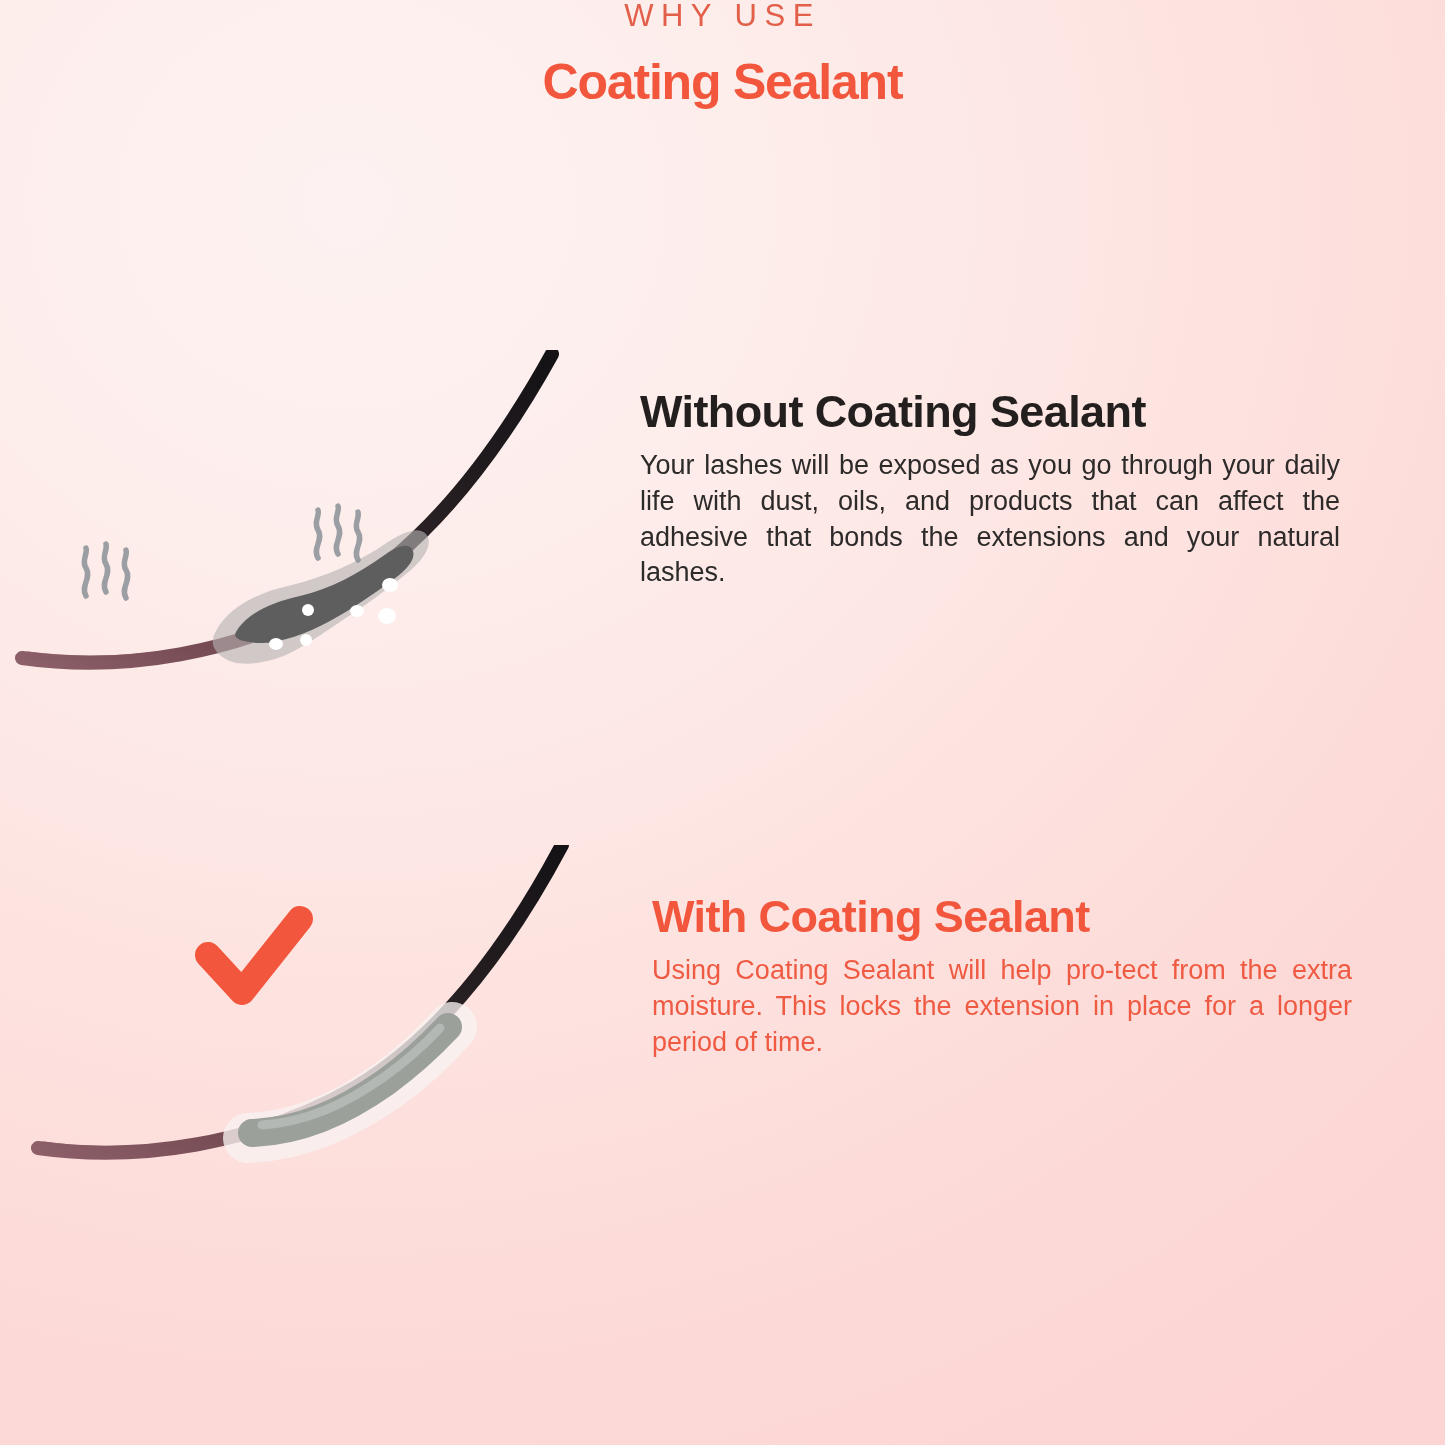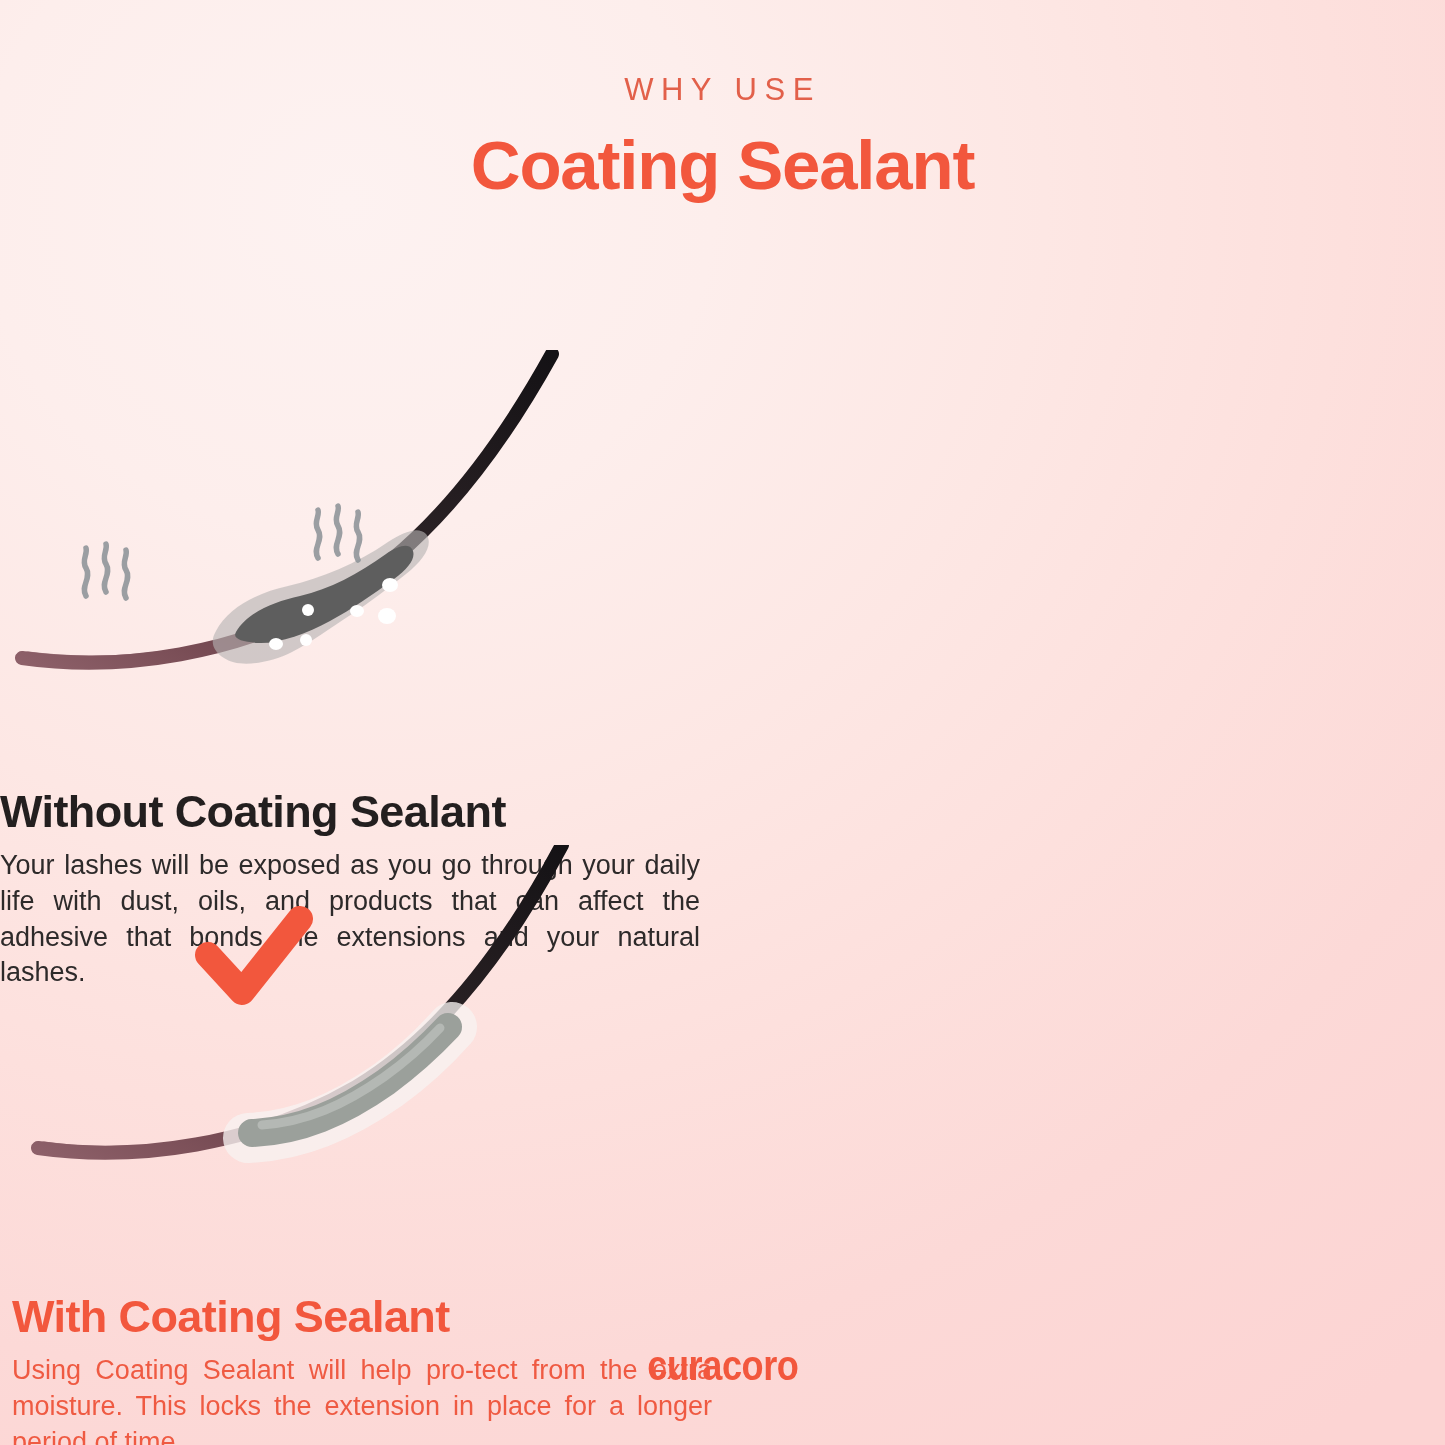--- a/index.html
+++ b/index.html
@@ -28,45 +28,43 @@
     overflow: hidden;
   }
 
   
   .header {
     position: absolute;
     top: 0;
     left: 0;
     width: 1445px;
     text-align: center;
-    padding-top: 74px;
   }
   .eyebrow {
     font-size: 31px;
     font-weight: 400;
     letter-spacing: 7.5px;
     color: #e2604a;
     line-height: 1;
     margin: 0 0 26px 0;
   }
   .headline {
-    font-size: 69px;
+    font-size: 50px;
     font-weight: 700;
     color: #f2573d;
     line-height: 1;
     letter-spacing: -1.2px;
     margin: 0;
   }
 
   
   .block {
     position: absolute;
     display: flex;
     align-items: flex-start;
-    flex-direction: column;
   }
   .block-1 { top: 350px; left: 0; width: 1445px; height: 400px; }
   .block-2 { top: 845px; left: 0; width: 1445px; height: 400px; margin-left: 12px; }
 
   .art {
     position: relative;
     width: 640px;
     height: 400px;
     flex: none;
   }
@@ -220,17 +218,14 @@
         <path d="M 196 110 L 230 147 L 288 74" fill="none" stroke="#f2573d" stroke-width="26" stroke-linecap="round" stroke-linejoin="round"></path>
       </svg>
     </div>
 
     <div class="copy">
       <h2 class="sub-title orange">With Coating Sealant</h2>
       <p class="sub-body orange">Using Coating Sealant will help pro-tect from the extra moisture. This locks the extension in place for a longer period of time.</p>
     </div>
   </div>
 
-  <div class="footer">
-    <span class="logo">curacoro</span>
-  </div>
 
 </div>
 
 </body></html>

